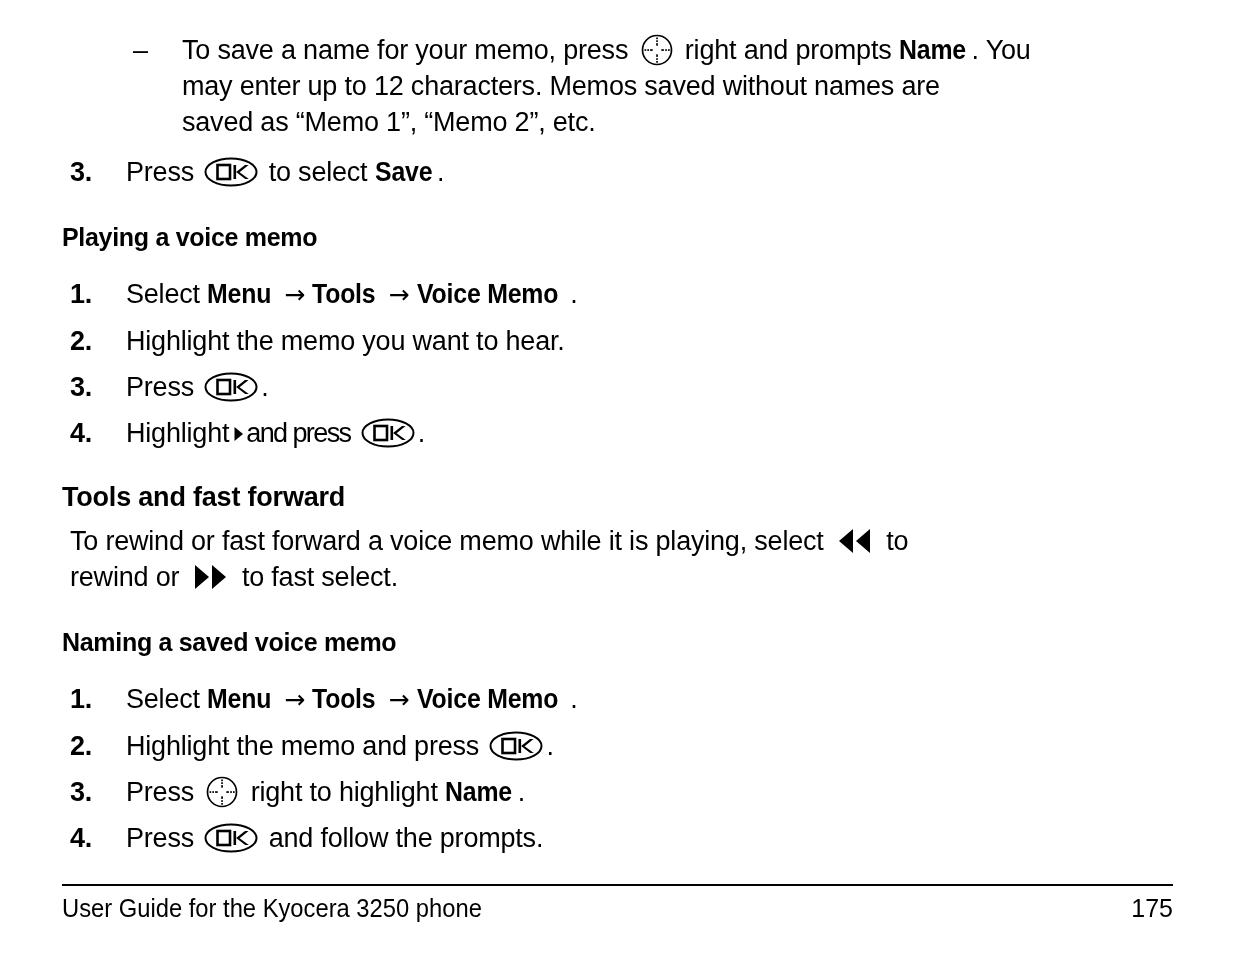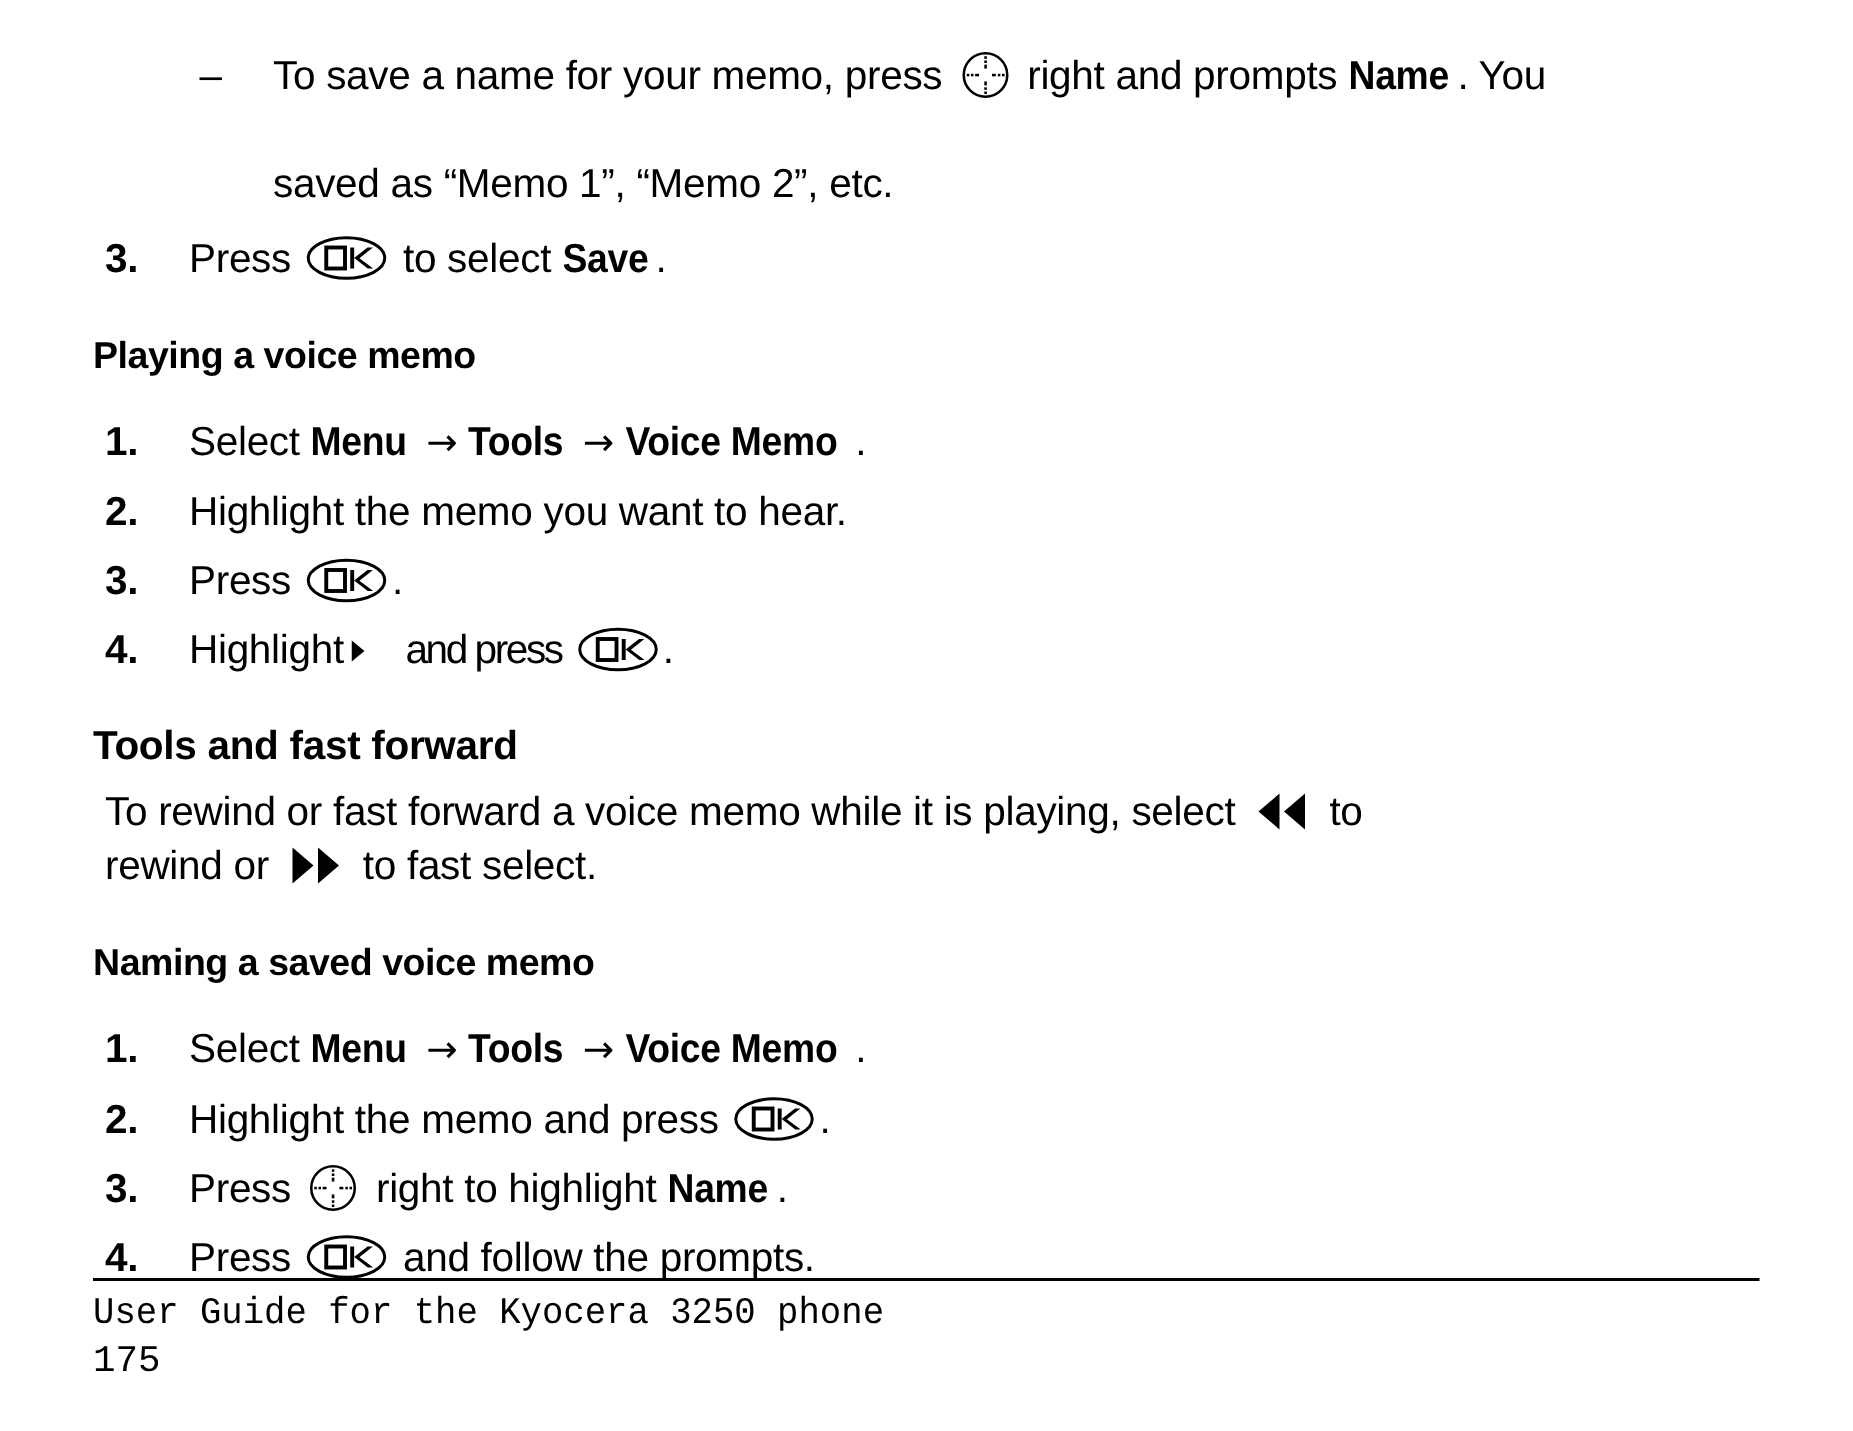--- a/index.html
+++ b/index.html
@@ -121,43 +121,42 @@
     width: 40px;
     height: 28px;
     vertical-align: -5px;
     margin: 0 4px;
   }
 
   
   .gap-a { height: 14px; }
   .gap-b { height: 28px; }
   .gap-c { height: 20px; }
-  .tight { letter-spacing: -1.6px; margin-left: 24px; }
+  .tight { letter-spacing: -1.6px; }
 
   
   .footer {
     position: absolute;
     left: 62px;
     right: 62px;
     bottom: 30px;
   }
   .footer-rule {
     border-top: 2px solid #000;
     width: 100%;
     margin-bottom: 6px;
   }
   .footer-row {
     display: flex;
     justify-content: space-between;
     align-items: baseline;
     font-size: 25px;
     line-height: 32px;
-    font-family: Liberation Mono, monospace;
+    font-family: Liberation Sans, sans-serif;
     font-stretch: condensed;
-    flex-direction: column;
   }
   .footer-left { transform: scaleX(0.95); transform-origin: left center; display:inline-block;}
   .footer-right { }
 </style>
 </head>
 <body>
 
 <div class="page">
 
   <div class="dash-item body-text">
@@ -183,20 +182,21 @@
 
         <rect x="21.3" y="16.2" width="2.6" height="1.7" fill="#000"></rect>
         <rect x="25.2" y="16.2" width="1.7" height="1.7" fill="#000"></rect>
         <rect x="28.0" y="16.2" width="1.7" height="1.7" fill="#000"></rect>
       </svg>
     </span>
 
     <span>right and prompts</span>
     <span class="ui-label">Name</span><span>. You</span>
     <br>
+    <span>may enter up to 12 characters. Memos saved without names are</span>
     <br>
     <span>saved as “Memo 1”, “Memo 2”, etc.</span>
   </div>
 
   <div class="gap-a"></div>
 
   <div class="num-item body-text">
     <span class="num-mark">3.</span>
     <span>Press</span>
     <span class="key-ok">

